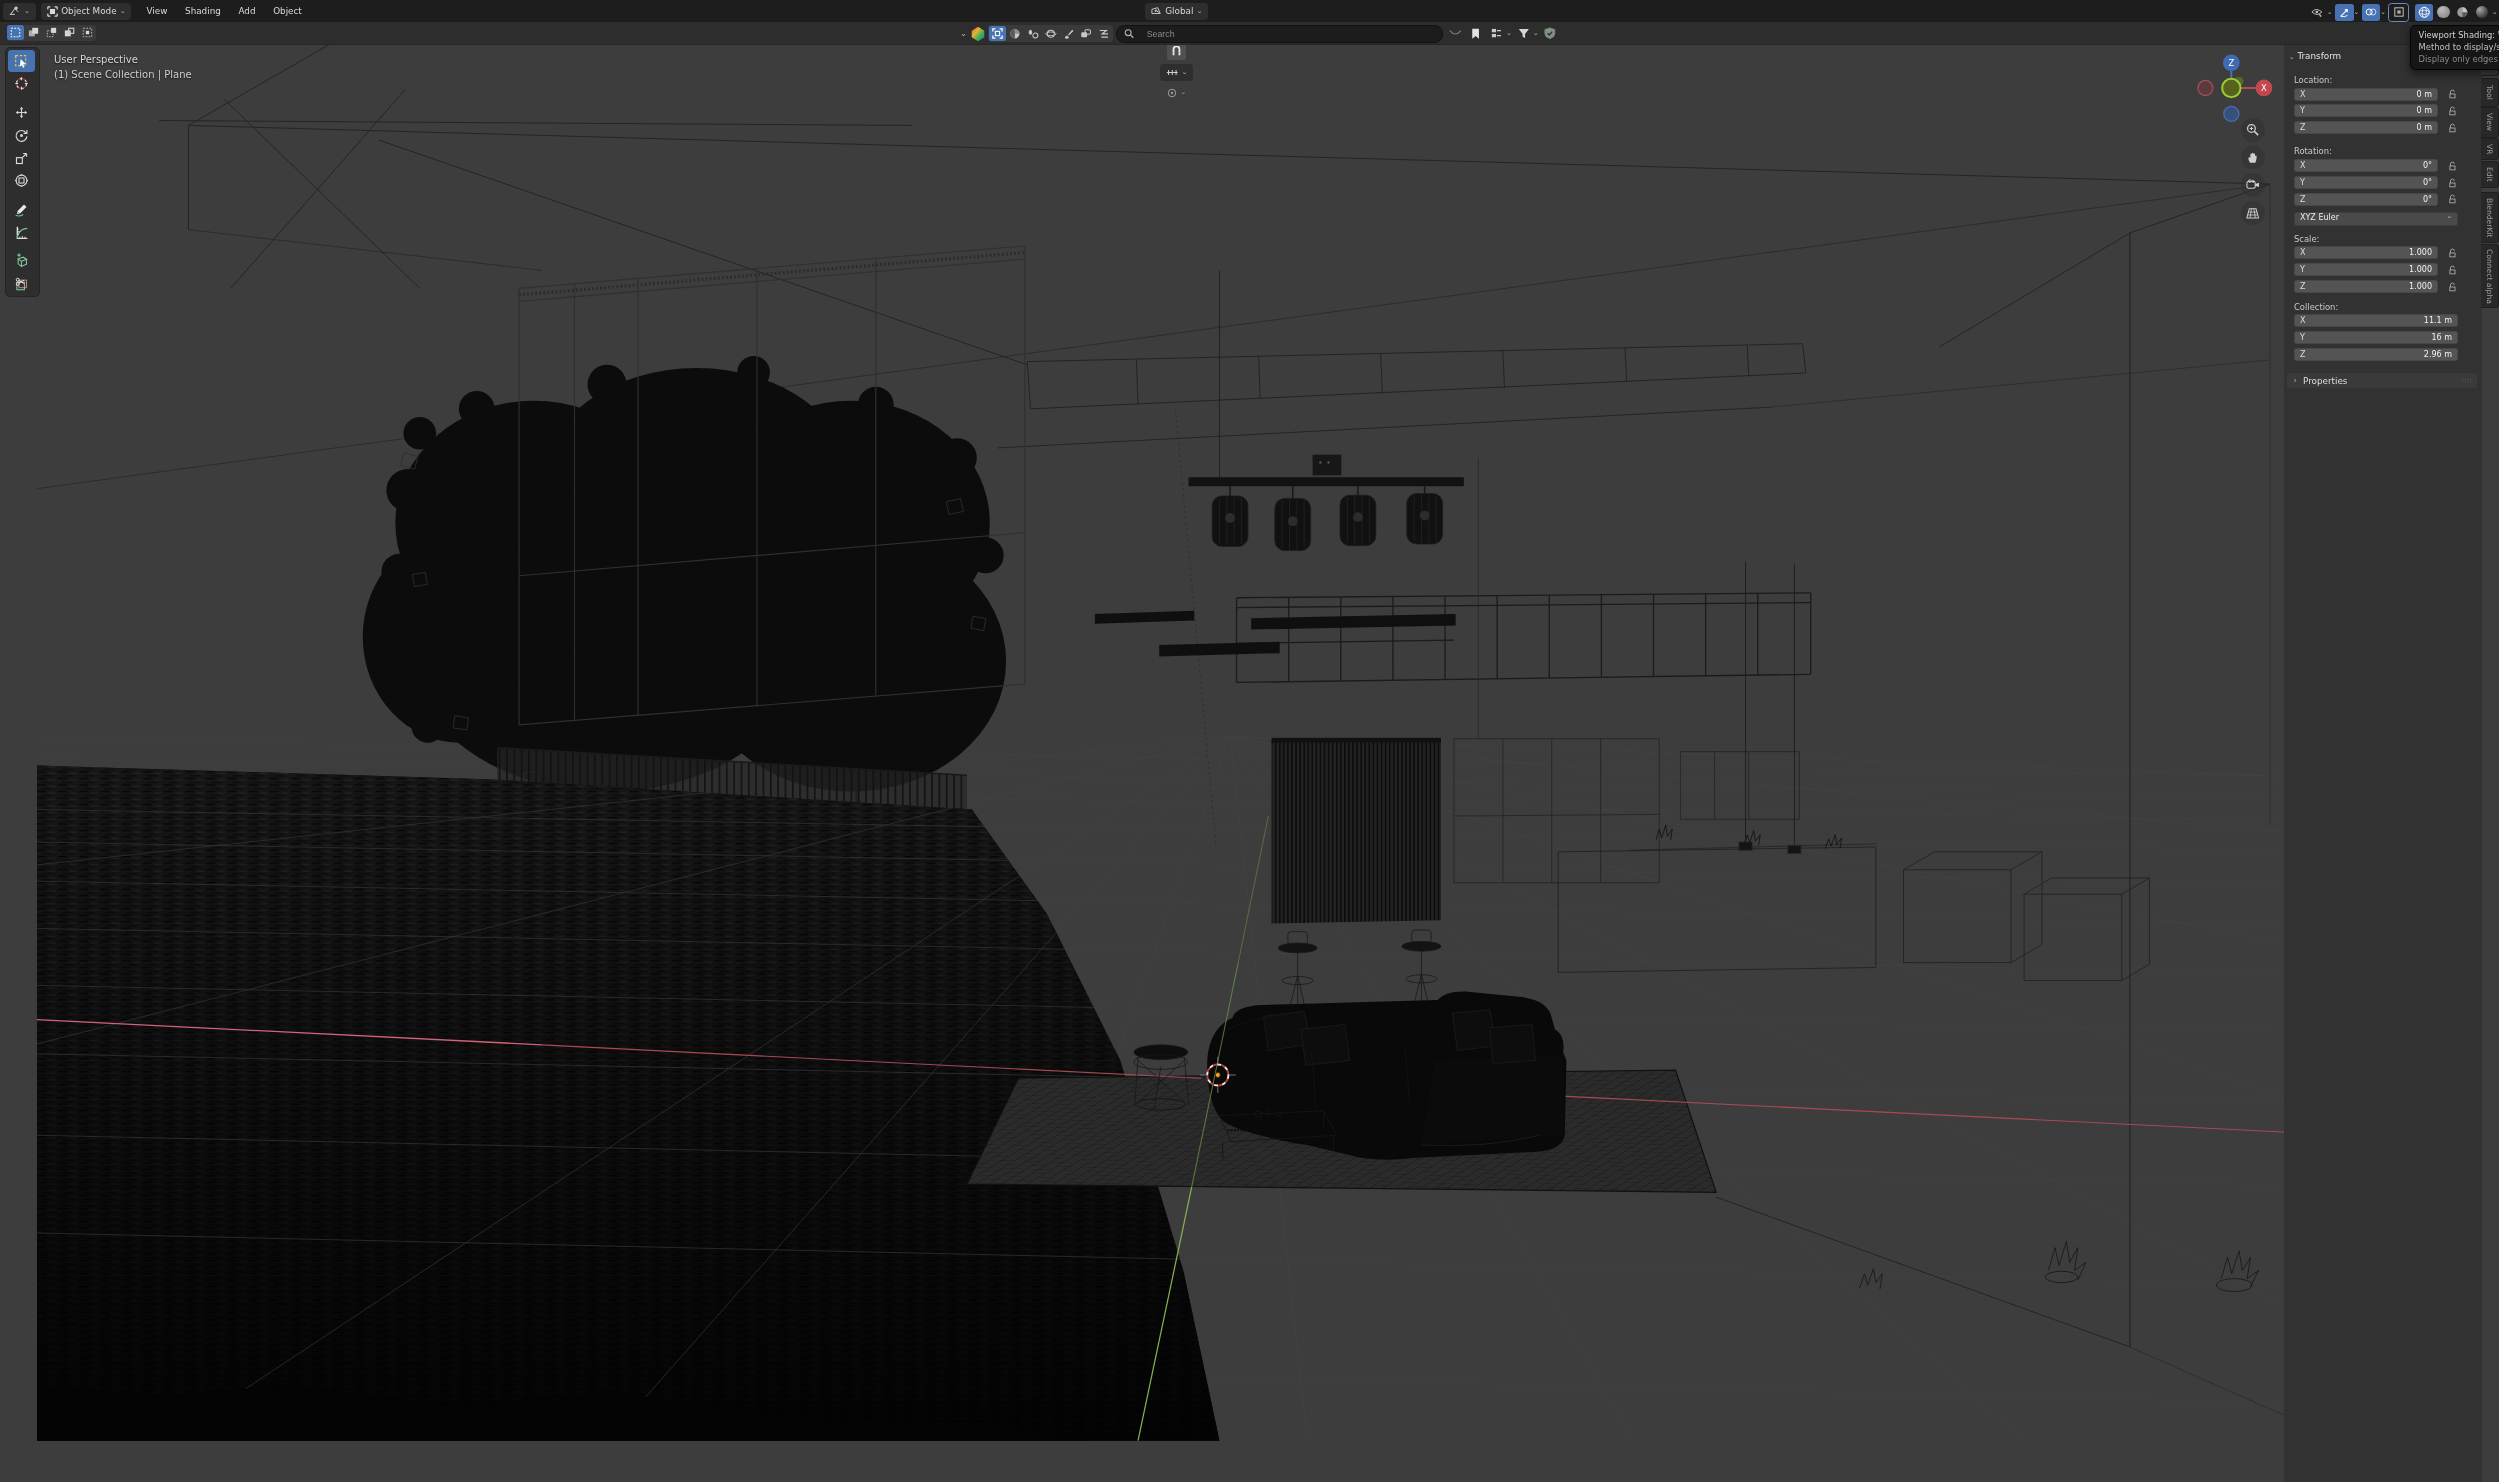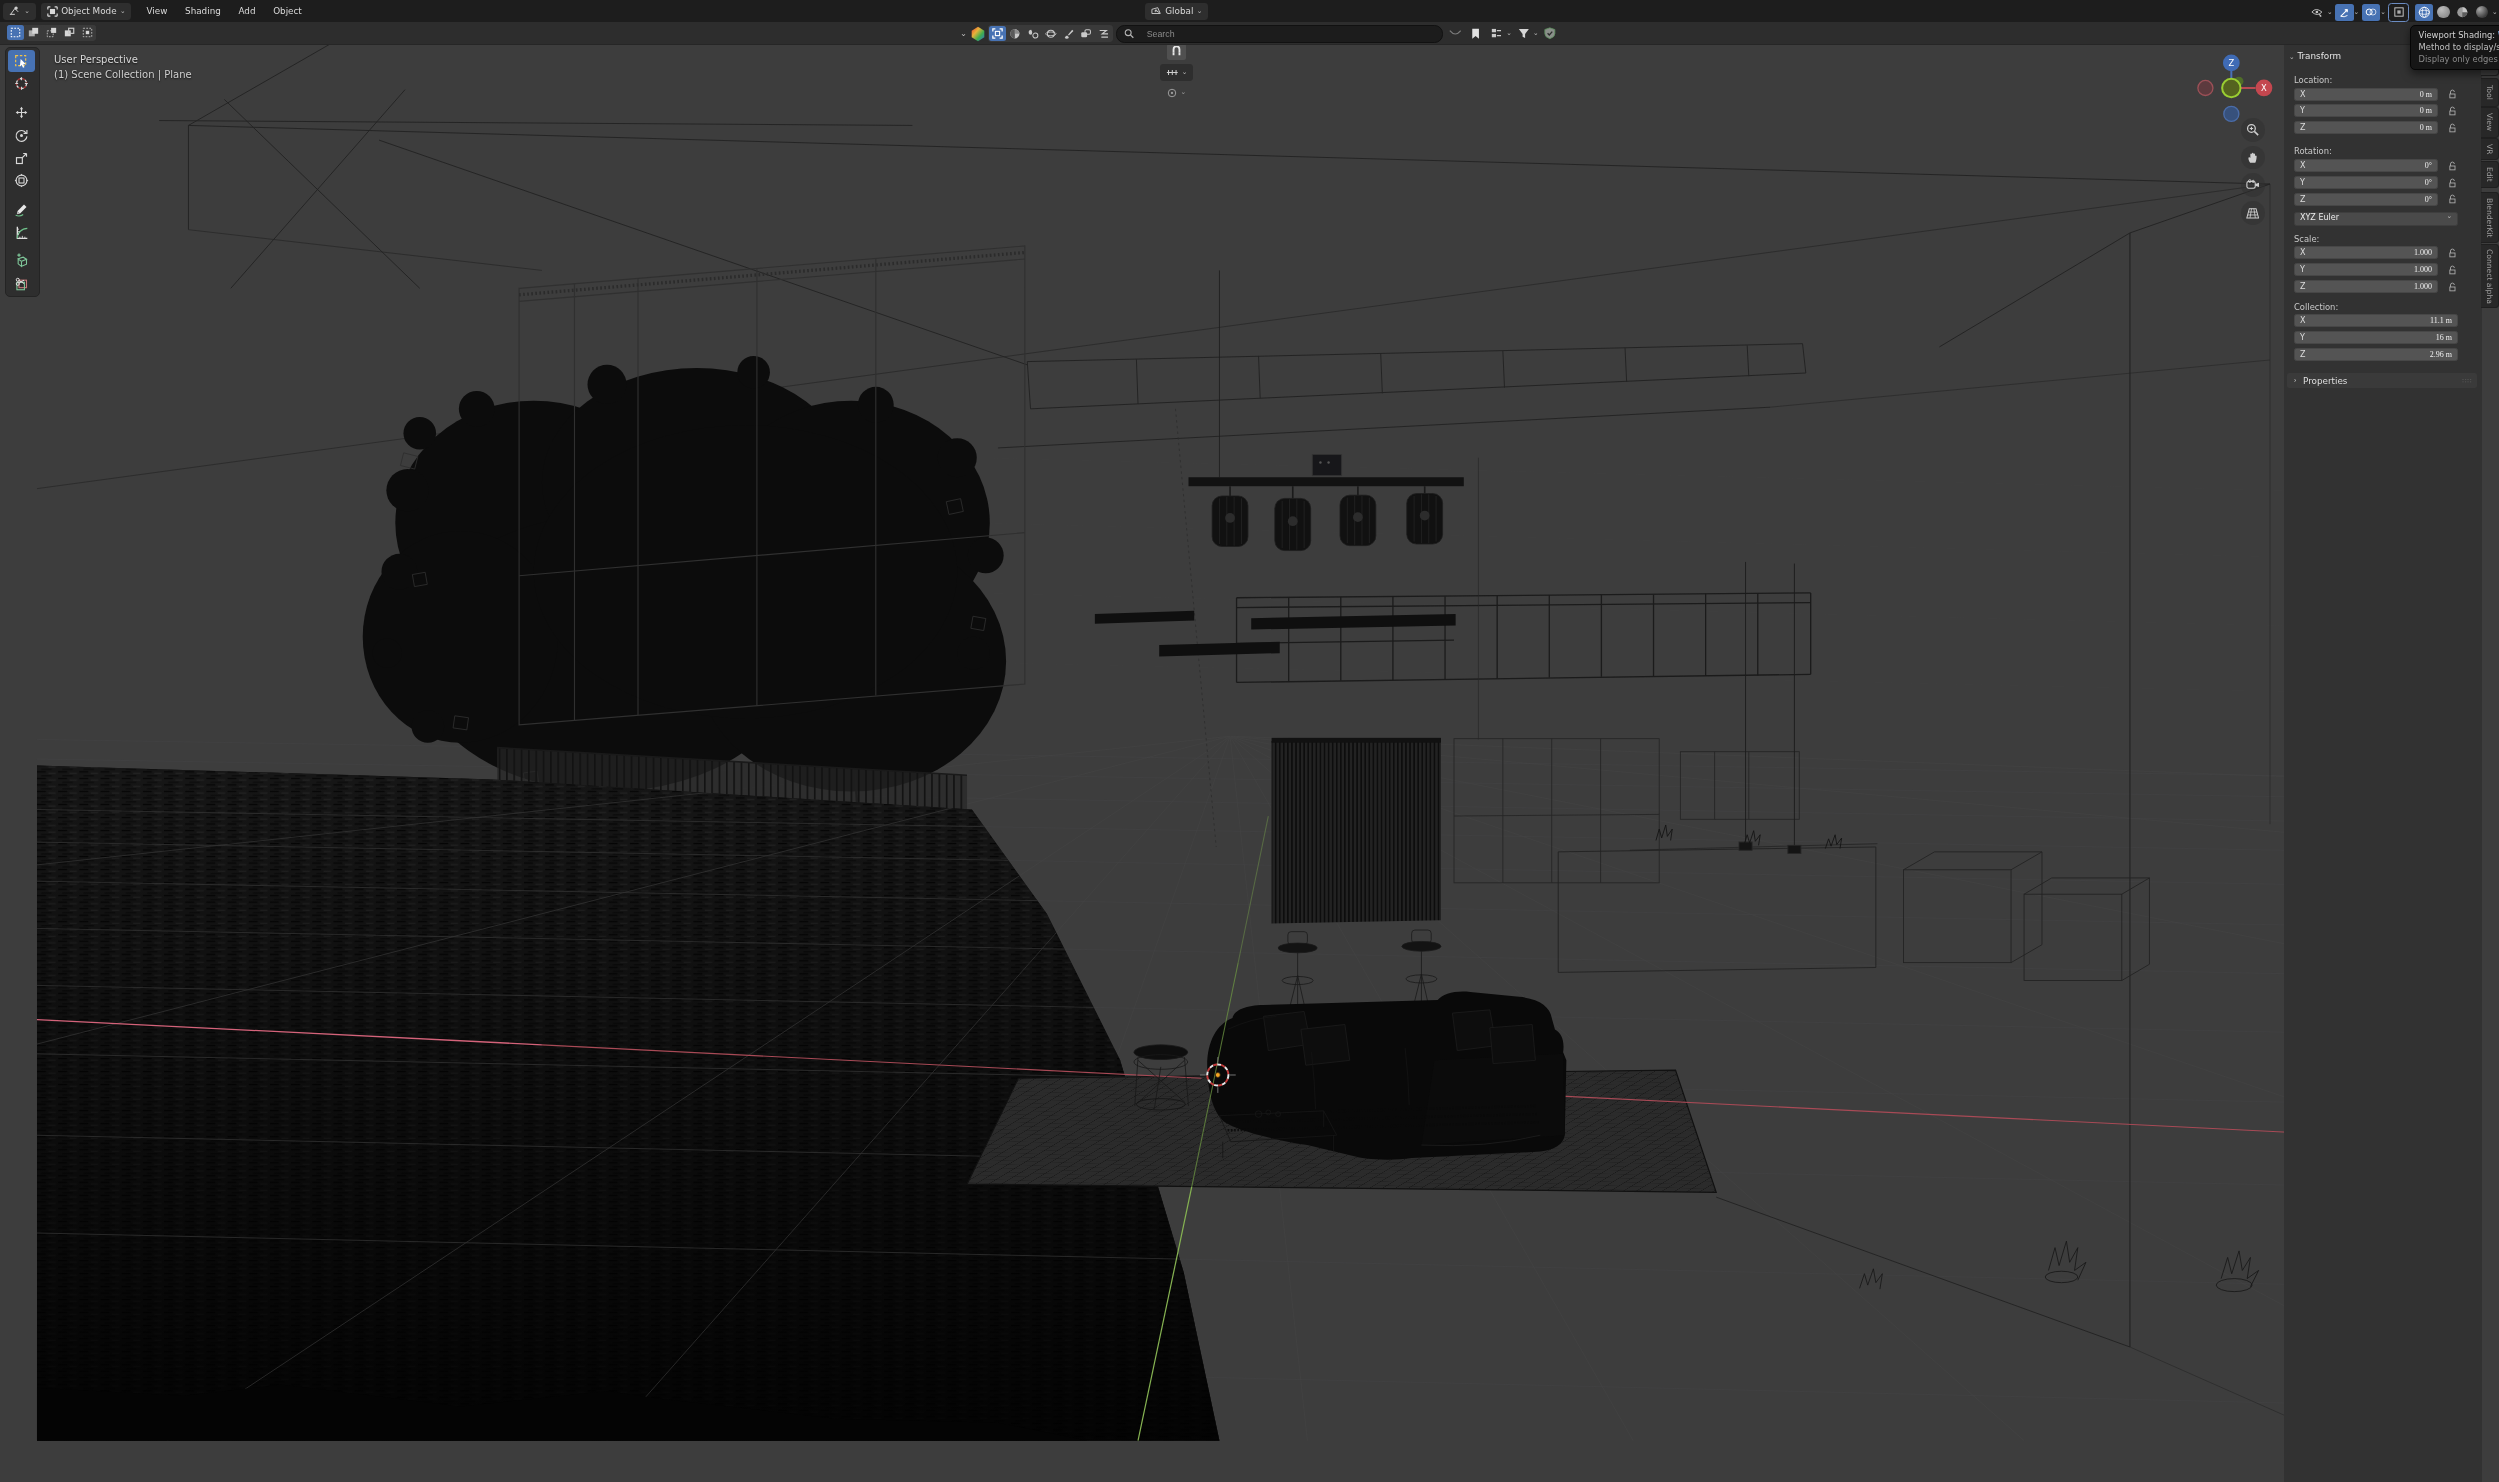--- a/index.html
+++ b/index.html
@@ -43,21 +43,21 @@
   .navic{width:23.5px;height:23.5px;border-radius:50%;background:#30303080;display:flex;align-items:center;justify-content:center;}
   
   #sidebar{position:absolute;left:2284px;top:44px;width:198px;height:1439px;background:#323232;z-index:10;}
   #tabs{position:absolute;left:2481px;top:44px;width:18.5px;height:1439px;z-index:10;}
   .vtab{position:absolute;left:0;width:17px;writing-mode:vertical-rl;font-size:7.6px;color:#9f9f9f;background:#282828;border:0.8px solid #1f1f1f;border-left:none;border-radius:0 3.4px 3.4px 0;display:flex;align-items:center;justify-content:center;}
   .vtab.on{background:#3d3d3d;color:#e8e8e8;}
   .phead{position:absolute;left:5px;color:#e4e4e4;font-size:8.8px;}
   .plabel{position:absolute;left:10px;color:#c9c9c9;font-size:8.4px;}
   .frow{position:absolute;left:10px;width:144px;height:13.4px;background:#545454;border-radius:2.5px;display:flex;align-items:center;padding:0 5px;box-sizing:border-box;border:0.8px solid #474747;}
   .frow .ax{color:#dcdcdc;font-size:8px;flex:0 0 auto;}
-  .frow .val{color:#f1f1f1;font-size:8px;margin-left:auto;font-family:Liberation Serif, serif;}
+  .frow .val{color:#f1f1f1;font-size:8px;margin-left:auto;}
   .frow.wide{width:164px;}
   .lockb{position:absolute;width:11.7px;height:11.7px;display:flex;align-items:center;justify-content:center;}
   .drop{position:absolute;left:10px;width:164px;height:14.3px;background:#4a4a4a;border:0.8px solid #3e3e3e;border-radius:2.5px;display:flex;padding:0 5px;box-sizing:border-box;color:#ececec;font-size:8px;}
   .drop .chev{margin-left:auto;}
   .propshead{position:absolute;left:3.4px;width:190px;height:15px;background:#3a3a3a;border-radius:2.5px;display:flex;align-items:center;gap:5px;padding:0 5px;box-sizing:border-box;color:#dedede;font-size:8.8px;}
   .propshead .dots{margin-left:auto;color:#6f6f6f;font-size:6.7px;letter-spacing:0.8px;}
   
   #tooltip{position:absolute;left:2410px;top:25px;width:117px;background:#161616;border:0.8px solid #050505;border-radius:5px 0 0 5px;padding:4.2px 0 4.2px 7.6px;z-index:50;font-size:8.4px;line-height:11.7px;white-space:nowrap;overflow:hidden;box-shadow:0 3.4px 8.4px rgba(0,0,0,.5);}
   #tooltip .t1{color:#d3d3d3;}
   #tooltip .t1 b{color:#74a7e0;font-weight:normal;}

